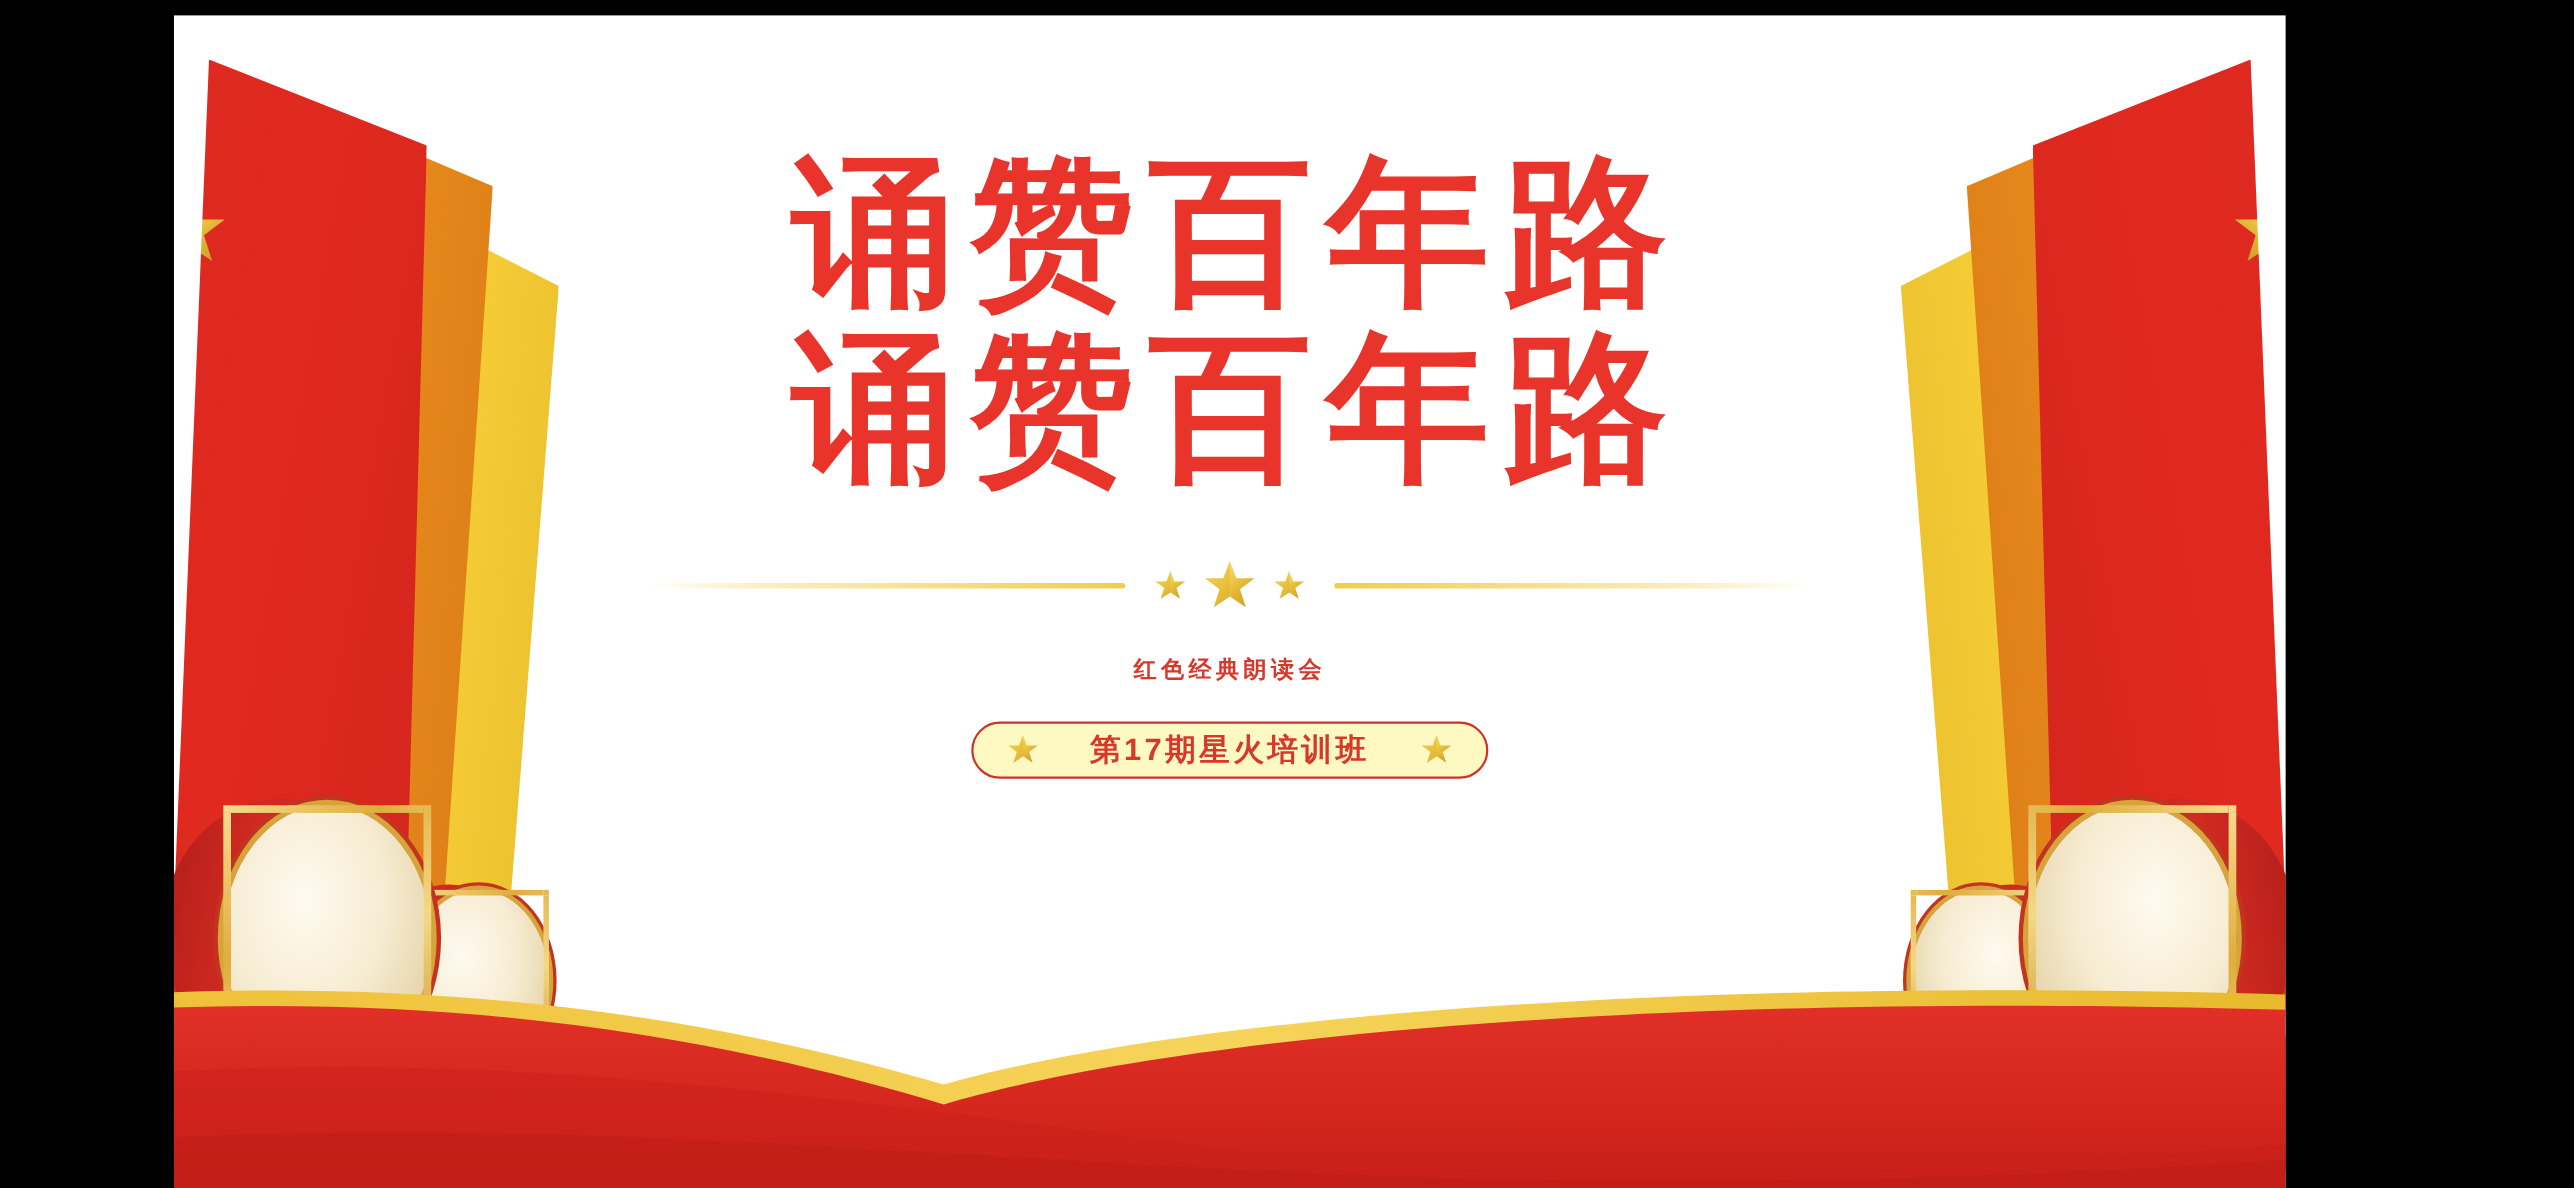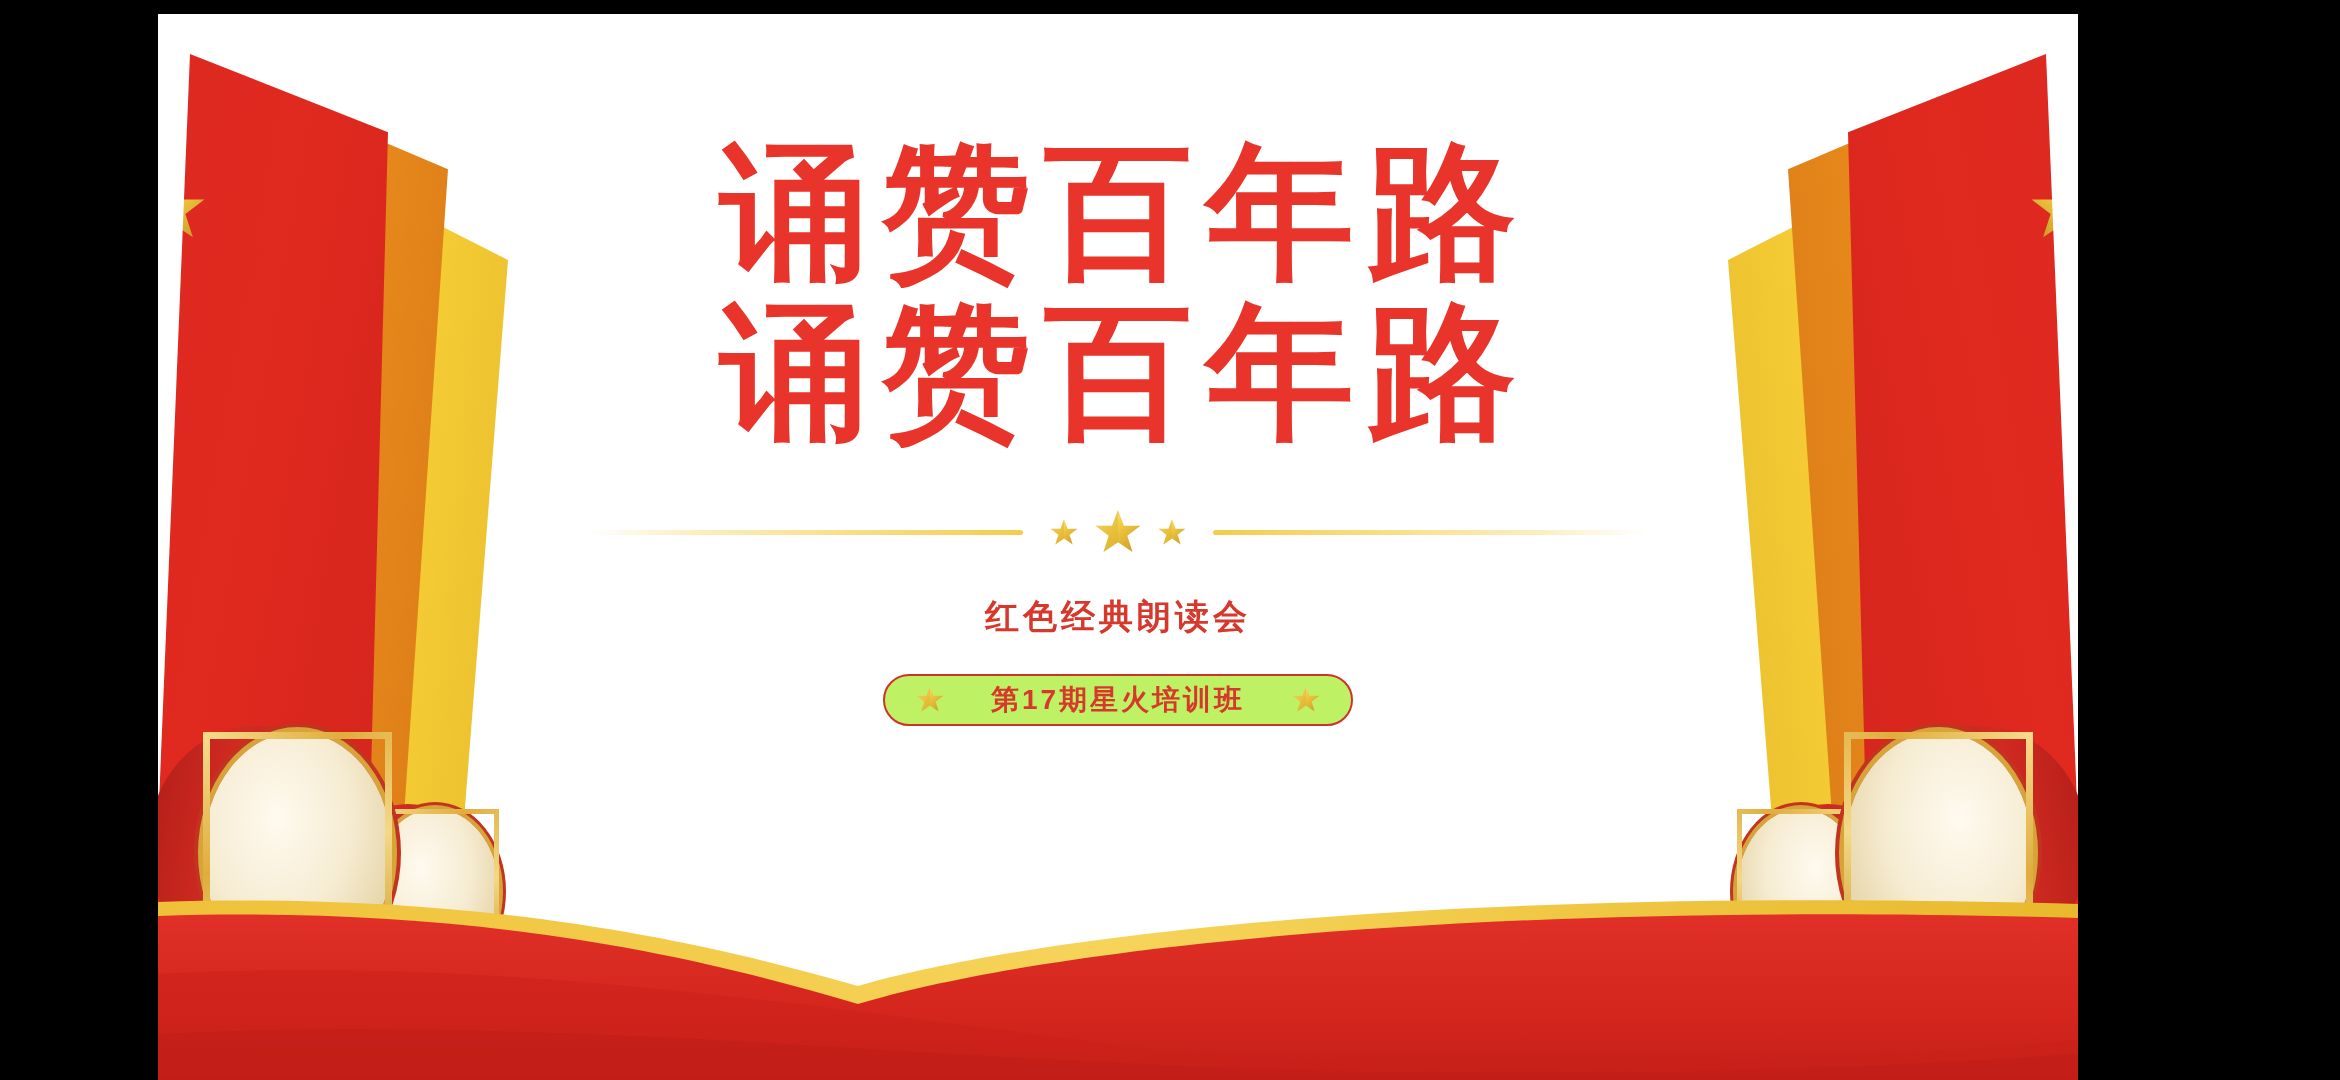--- a/index.html
+++ b/index.html
@@ -104,27 +104,27 @@
   
   .divider{display:flex;align-items:center;justify-content:center;margin-top:56px;width:1060px;}
   .rule{height:5px;flex:1 1 auto;border-radius:3px;}
   .rule-left{background:linear-gradient(90deg,rgba(240,200,60,0) 0%,rgba(243,207,74,.35) 25%,#f2cd4a 100%);}
   .rule-right{background:linear-gradient(270deg,rgba(240,200,60,0) 0%,rgba(243,207,74,.35) 25%,#f2cd4a 100%);}
   .star-group{display:flex;align-items:center;gap:14px;margin:0 26px;}
   .star-sm{width:30px;height:30px;}
   .star-lg{width:50px;height:50px;}
 
   .subtitle{
-    margin-top:36px;color:#d6382c;font-size:34px;font-weight:600;letter-spacing:4px;
+    margin-top:36px;color:#d6382c;font-size:21px;font-weight:600;letter-spacing:4px;
   }
 
   .pill{
     margin-top:34px;display:flex;align-items:center;justify-content:center;gap:46px;
     border:2px solid #cf3327;border-radius:40px;height:48px;padding:0 30px;min-width:300px;
-    background:#bef264;
+    background:#fef9c3;
   }
   .pill-star{width:30px;height:30px;flex:0 0 auto;}
   .pill-text{color:#d6382c;font-size:28px;font-weight:600;letter-spacing:3px;white-space:nowrap;}
 </style>
 </head>
 <body>
 
 <div class="screen">
 
   <div class="slide">

